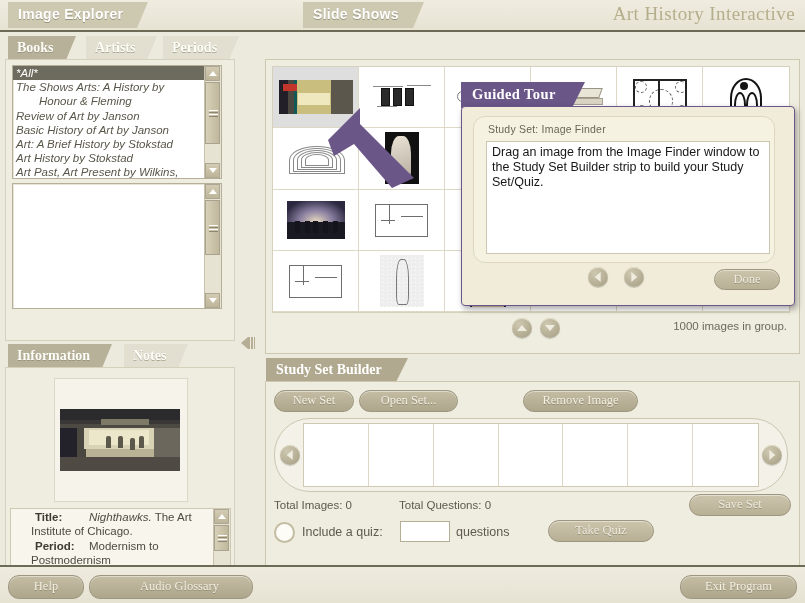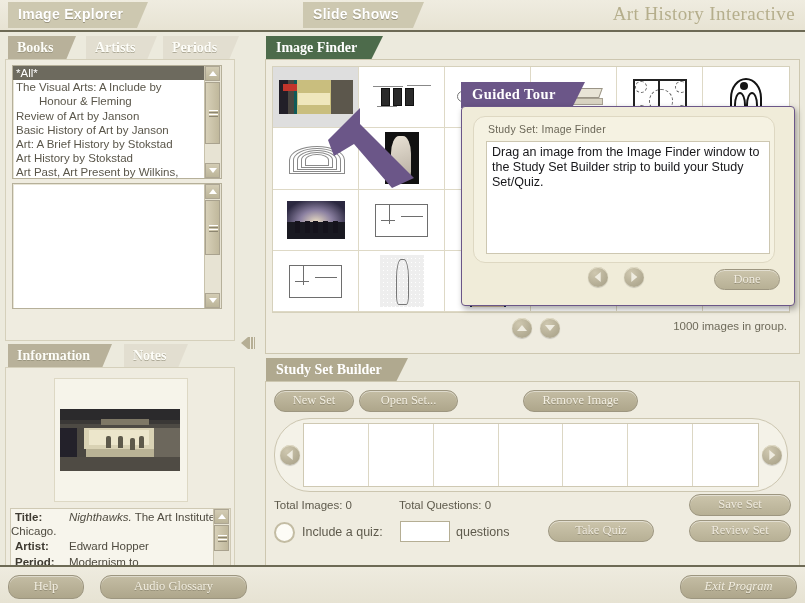--- a/index.html
+++ b/index.html
@@ -55,21 +55,21 @@
   .stab.active:after{border-left-color:#b8b19a;}
 
   .panelbody{
     position:absolute;left:5px;top:27px;width:228px;height:280px;
     background:#efece0;border:1px solid #d5d0bb;
   }
   .listbox{
     position:absolute;background:#ffffff;border:1px solid #b6b09a;
     box-shadow:inset 1px 1px 0 #e8e5d6;
   }
-  .listbox .inner{position:absolute;left:0;top:0;right:16px;bottom:0;overflow:hidden;}
+  .listbox .inner{position:absolute;left:0;top:0;right:16px;bottom:0;overflow:hidden;font-style:italic;}
   .litem{
     font-size:11.5px;color:#5a564a;line-height:14.2px;
     padding:0 3px;white-space:nowrap;
   }
   .litem.sel{background:#6d6a5e;color:#ffffff;}
   .litem.indent{padding-left:26px;}
 
   
   .sbar{position:absolute;right:0;top:0;width:16px;bottom:0;background:#e7e3d3;border-left:1px solid #c8c2ac;}
   .sbtn{position:absolute;left:0;width:15px;height:15px;background:linear-gradient(#d3ccb4,#bcb599);border:1px solid #ada693;box-sizing:border-box;}
@@ -312,21 +312,21 @@
       <div class="stab active" style="left:0;">Books</div>
       <div class="stab" style="left:78px;">Artists</div>
       <div class="stab" style="left:155px;">Periods</div>
     </div>
 
     <div class="panelbody">
 
       <div class="listbox" style="left:6px;top:5px;width:208px;height:112px;">
         <div class="inner" id="bookList">
             <div class="litem sel">*All*</div>
-            <div class="litem">The Visual Arts: A Include by</div>
+            <div class="litem">The Shows Arts: A History by</div>
             <div class="litem indent">Honour &amp; Fleming</div>
             <div class="litem">Review of Art by Janson</div>
             <div class="litem">Basic History of Art by Janson</div>
             <div class="litem">Art: A Brief History by Stokstad</div>
             <div class="litem">Art History by Stokstad</div>
             <div class="litem">Art Past, Art Present by Wilkins,</div>
           </div>
         <div class="sbar">
           <div class="sbtn up">
               <i></i>
@@ -369,28 +369,24 @@
           <div class="nh-glow"></div>
           <div class="nh-fig" style="left:38%;top:44%"></div>
           <div class="nh-fig" style="left:48%;top:44%"></div>
           <div class="nh-fig" style="left:58%;top:46%"></div>
           <div class="nh-fig" style="left:66%;top:44%"></div>
           <div class="nh-street"></div>
         </div>
       </div>
 
       <div class="detail">
-        <div style="padding:2px 0 0 0;">
+        <div style="padding:2px 0 0 0;margin-left:20px;">
           <div class="drow">
             <span class="dlabel">Title:</span>
             <span class="dval"><span class="ital">Nighthawks.</span><span> The Art Institute of Chicago.</span></span>
-          </div>
-          <div class="drow" style="margin-top:2px;">
-            <span class="dlabel">Artist:</span>
-            <span class="dval">Edward Hopper</span>
           </div>
           <div class="drow" style="margin-top:2px;">
             <span class="dlabel">Period:</span>
             <span class="dval">Modernism to Postmodernism</span>
           </div>
           <div class="drow" style="margin-top:2px;">
             <span class="dlabel">Medium:</span>
             <span class="dval">Oil</span>
           </div>
         </div>
@@ -409,21 +405,20 @@
     </div>
 
     <div class="collapse">
       <div class="arr"></div>
       <div class="bars"></div>
     </div>
   </div>
 
   <div class="rightarea">
 
-    <div class="finderTab">Image Finder</div>
 
     <div class="finderBody">
       <div class="grid" id="thumbGrid">
           <div class="cell sel">
             <div class="art art-nighthawks"></div>
           </div>
           <div class="cell">
             <div class="art art-diagram">
               <div class="bx" style="left: 14px;"></div>
               <div class="bx" style="left: 26px;"></div>
@@ -602,21 +597,20 @@
       <div class="stat" style="left:8px;top:117px;">Total Images: 0</div>
       <div class="stat" style="left:133px;top:117px;">Total Questions: 0</div>
 
       <div class="radioC" style="left:8px;top:140px;"></div>
       <div class="stat" style="left:36px;top:143px;font-size:12.5px;">Include a quiz:</div>
       <div class="numinput" style="left:134px;top:139px;" title=""></div>
       <div class="stat" style="left:190px;top:143px;font-size:12.5px;">questions</div>
 
       <div class="btn ghost" style="position:absolute;right:8px;top:112px;width:100px;height:20px;line-height:19px;">Save Set</div>
       <div class="btn ghost" style="position:absolute;left:282px;top:138px;width:104px;height:20px;line-height:19px;">Take Quiz</div>
-      <div class="btn ghost" style="position:absolute;right:8px;top:138px;width:100px;height:20px;line-height:19px;">Review Set</div>
     </div>
   </div>
 
   <svg class="cursorArrow" viewBox="0 0 92 86">
     <polygon points="2,36 34,4 34,20 88,74 66,84 28,40 8,52" fill="#6b5688"></polygon>
   </svg>
 
   <div class="dialog">
     <div class="dlgTab">Guided Tour</div>
     <div class="dlgBody">
@@ -629,17 +623,17 @@
           <div class="rbtn lf" style="margin-right:12px;"><i></i></div>
           <div class="rbtn rt"><i></i></div>
         </div>
         <div class="btn ghost doneBtn">Done</div>
       </div>
     </div>
   </div>
 
   <div class="footer">
     <div class="btn fbtn" style="left:8px;width:74px;">Help</div>
-    <div class="btn fbtn" style="left:100px;width:145px;">Audio Glossary</div>
-    <div class="btn fbtn" style="right:8px;width:115px;position:absolute;font-style:italic;">Exit Program</div>
+    <div class="btn fbtn" style="left:89px;width:145px;padding-left:17px;">Audio Glossary</div>
+    <div class="btn fbtn" style="right:8px;width:115px;position:absolute;">Exit Program</div>
   </div>
 
 </div>
 
 </body></html>

